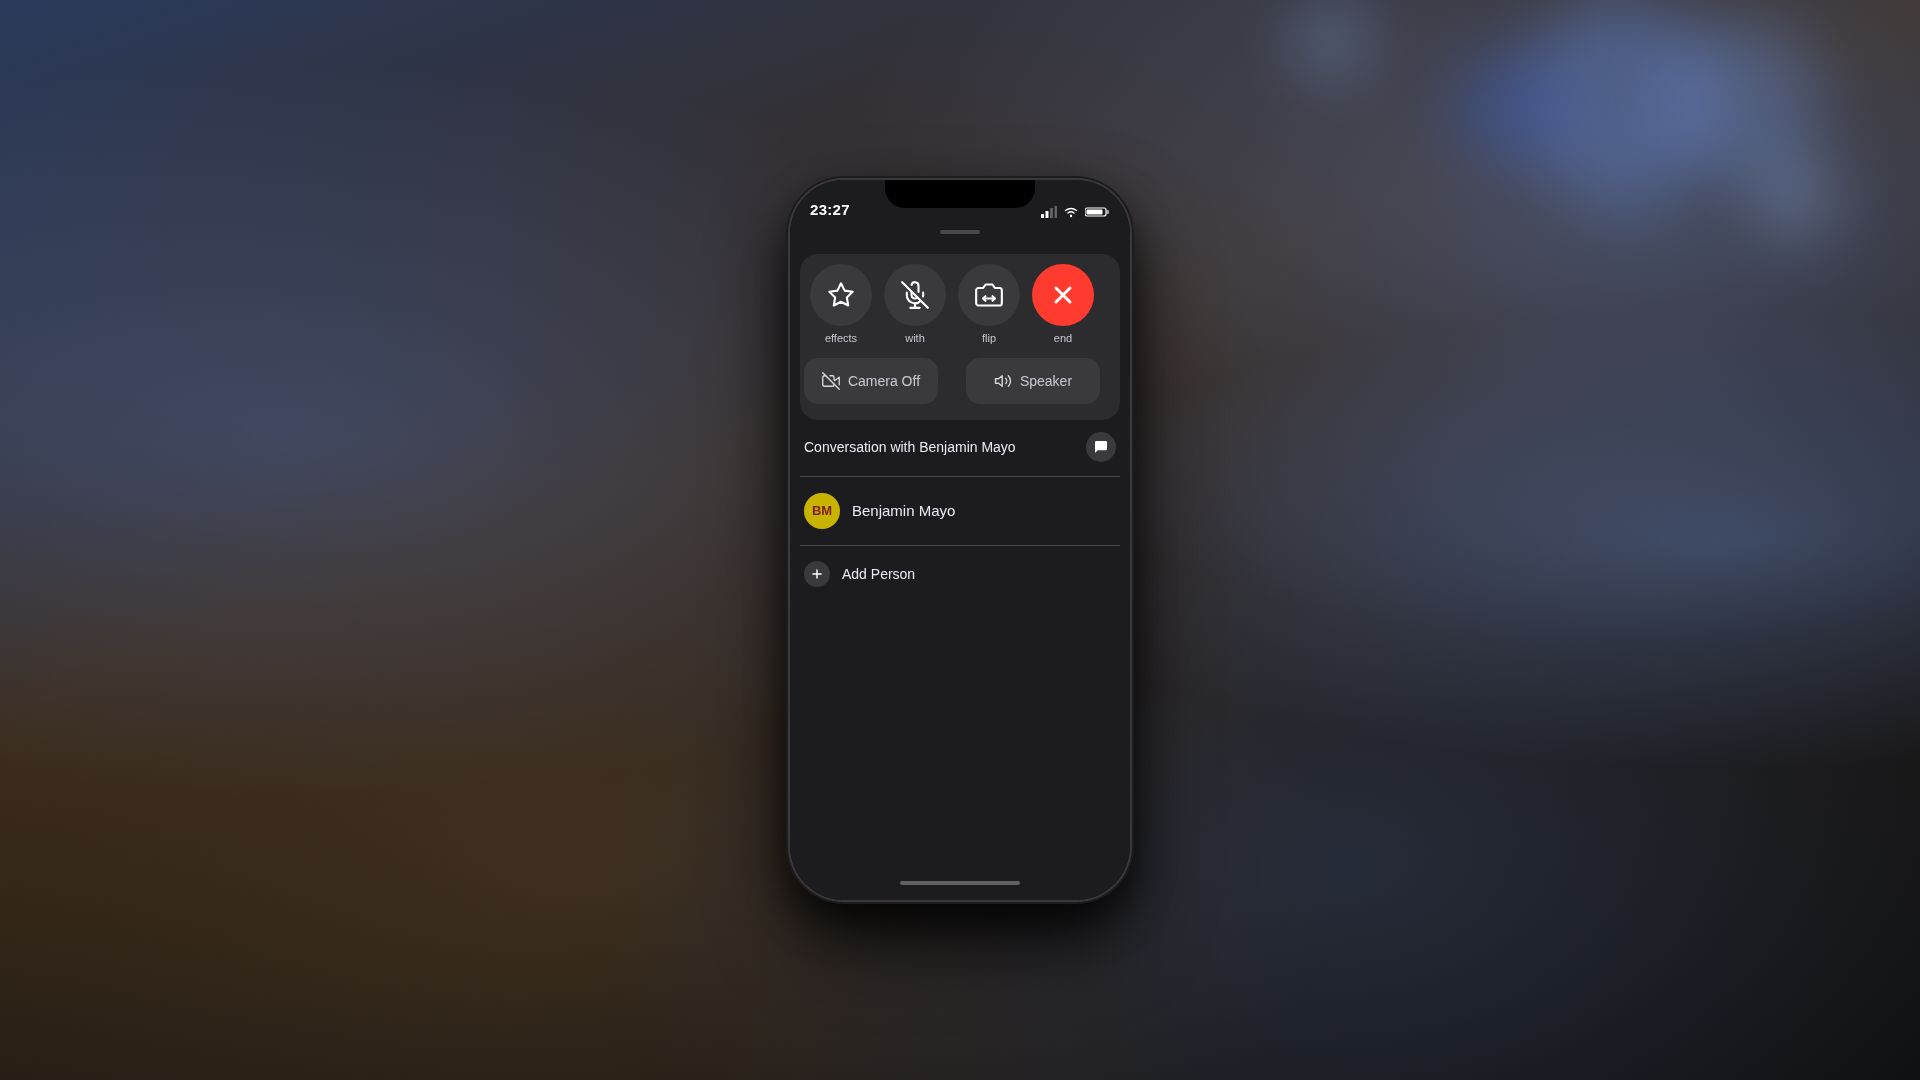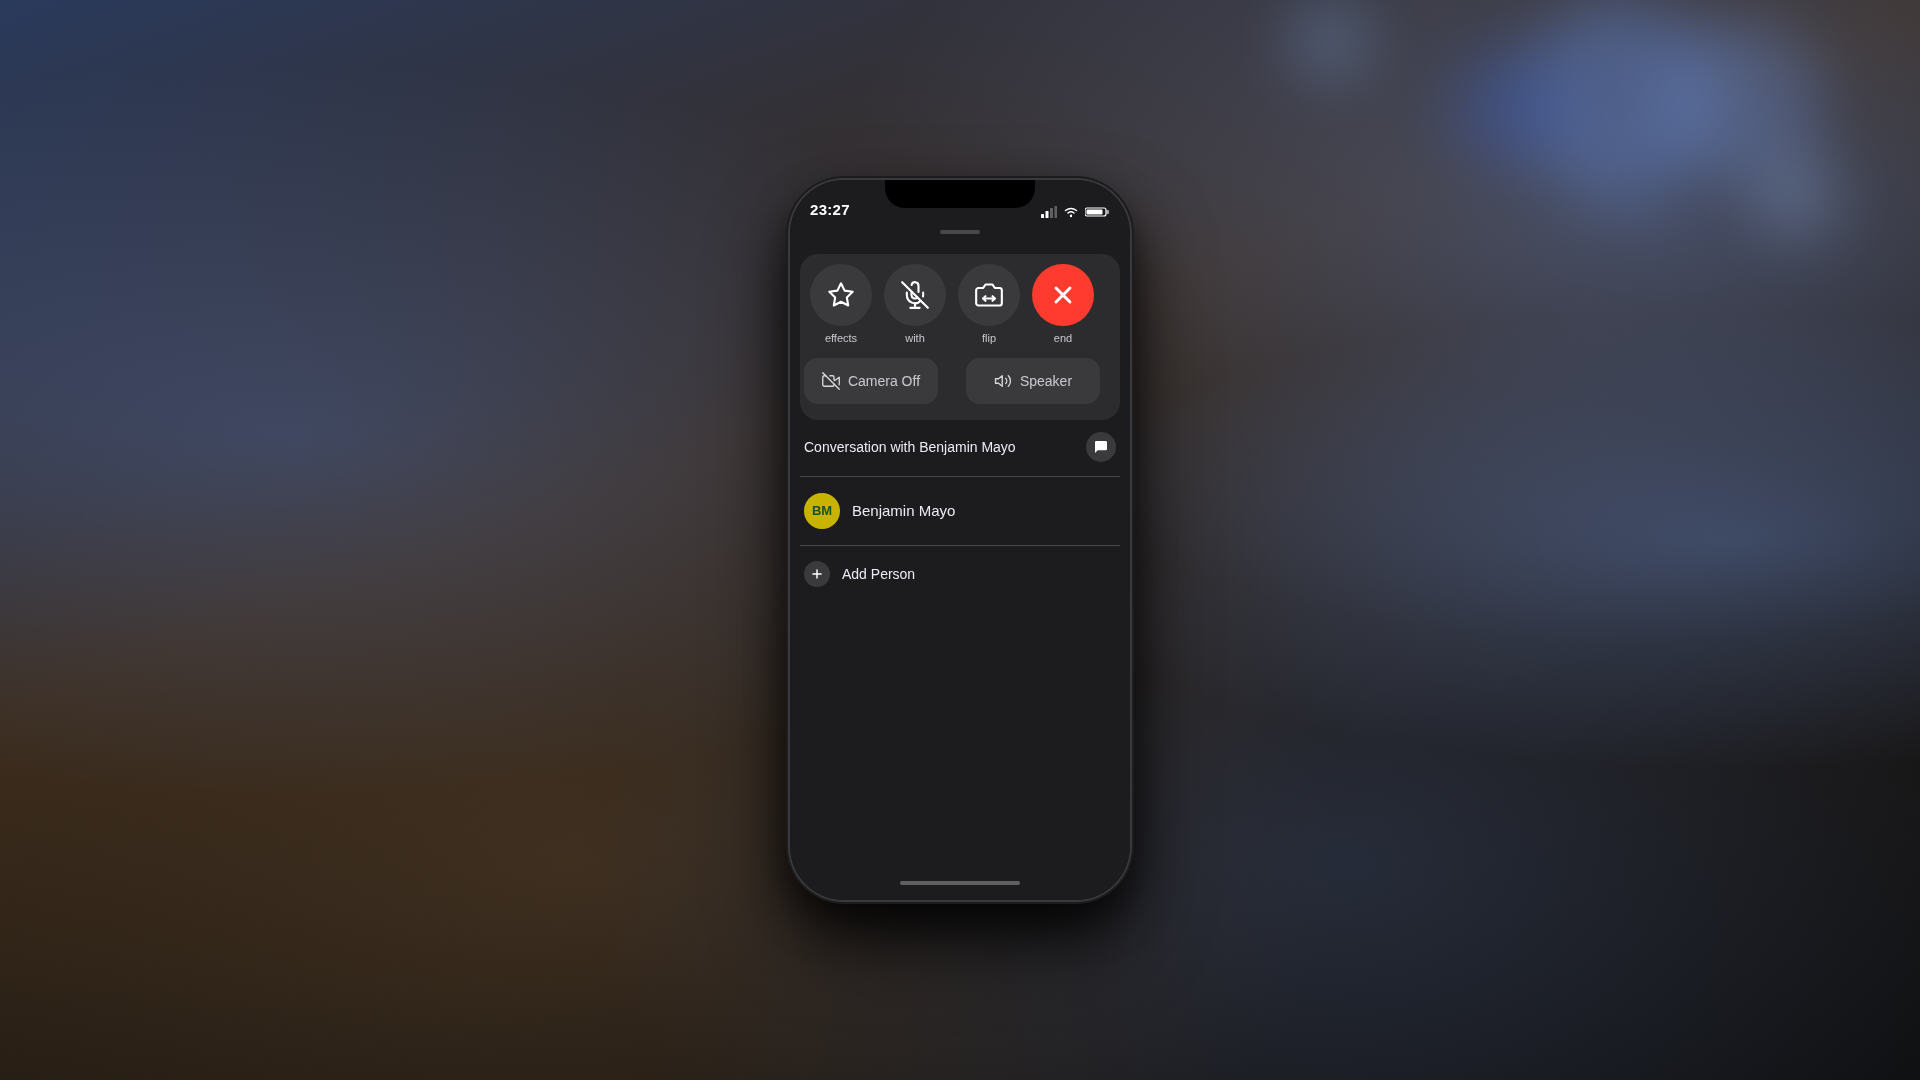--- a/index.html
+++ b/index.html
@@ -247,21 +247,21 @@
     .contact-avatar {
       width: 36px;
       height: 36px;
       border-radius: 50%;
       background: #c8b400;
       display: flex;
       align-items: center;
       justify-content: center;
       font-size: 13px;
       font-weight: 600;
-      color: #14532d;
+      color: #7f1d1d;
       flex-shrink: 0;
     }
 
     .contact-name {
       font-size: 15px;
       color: #ebebf5;
       font-weight: 400;
     }
 
     

